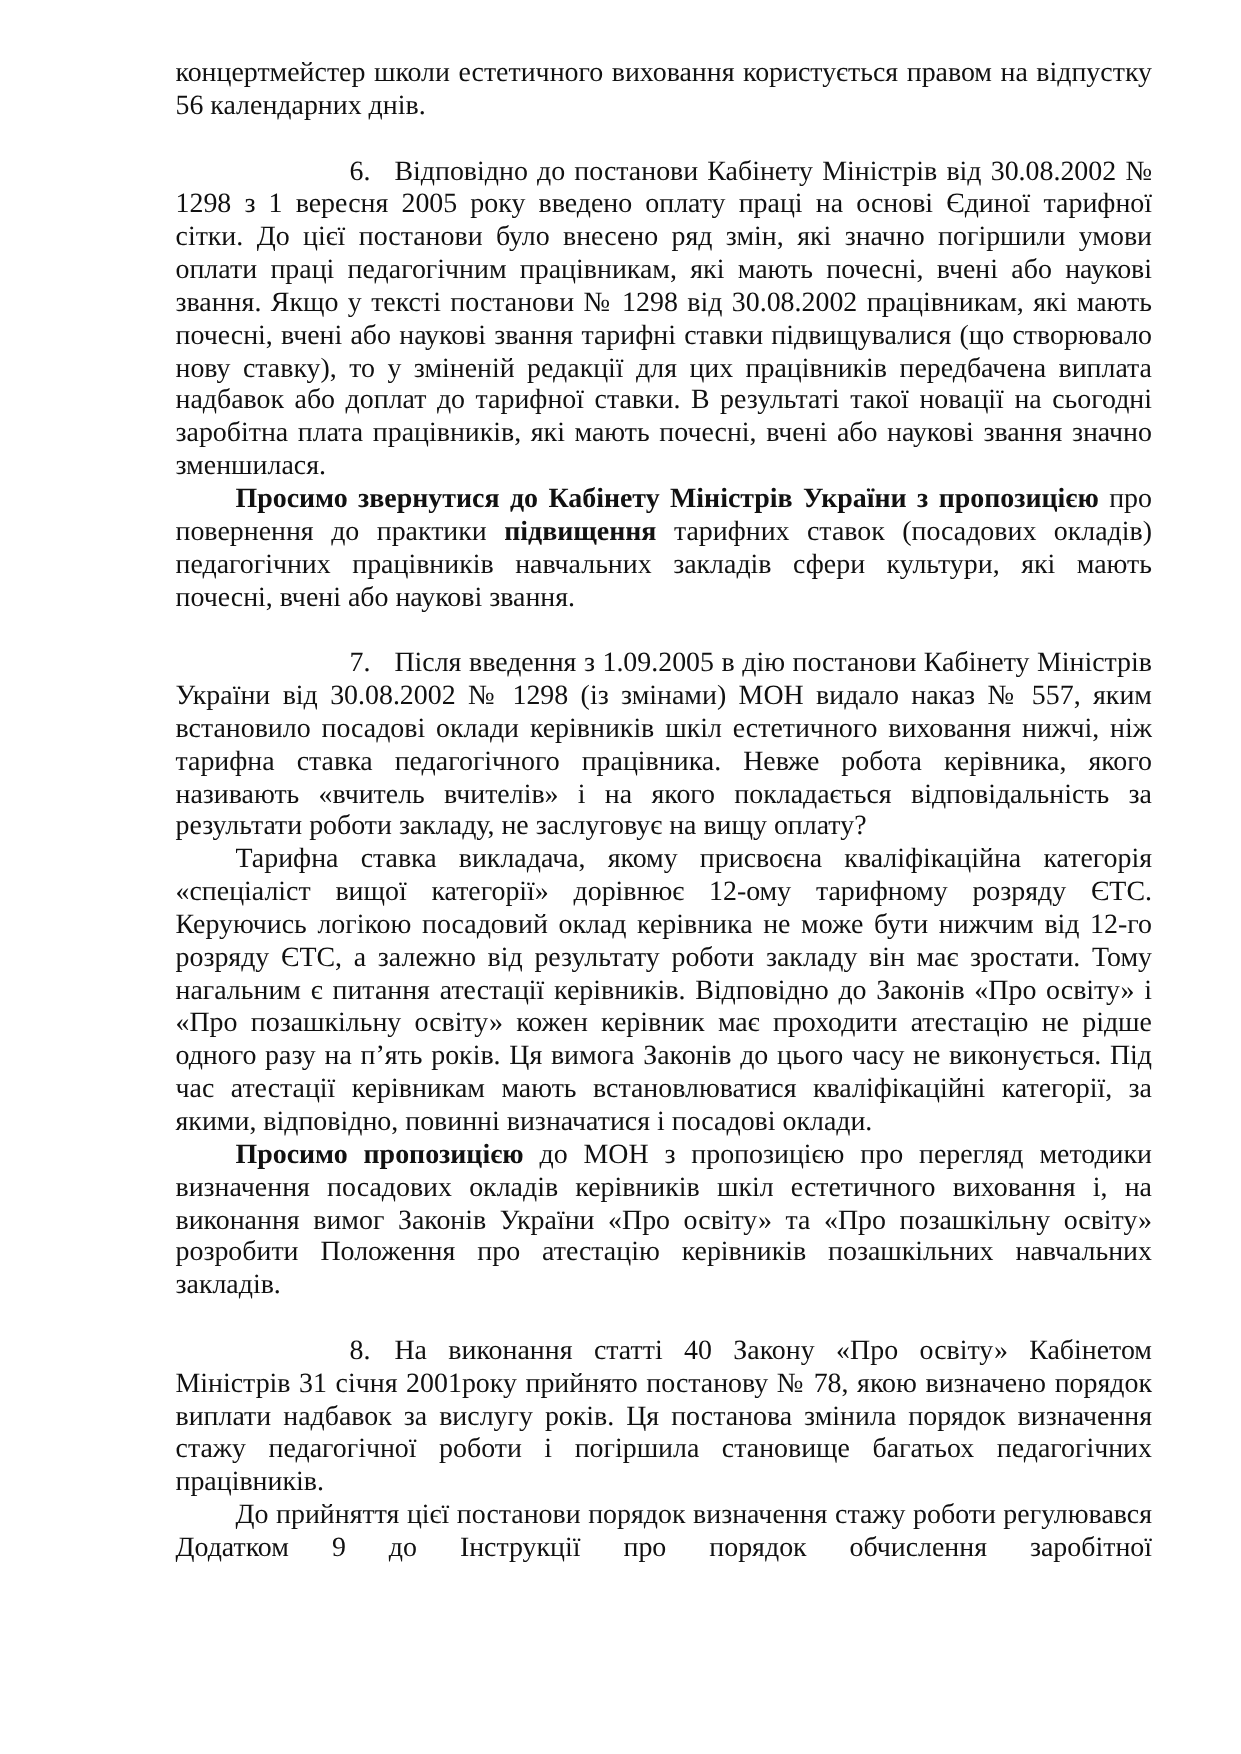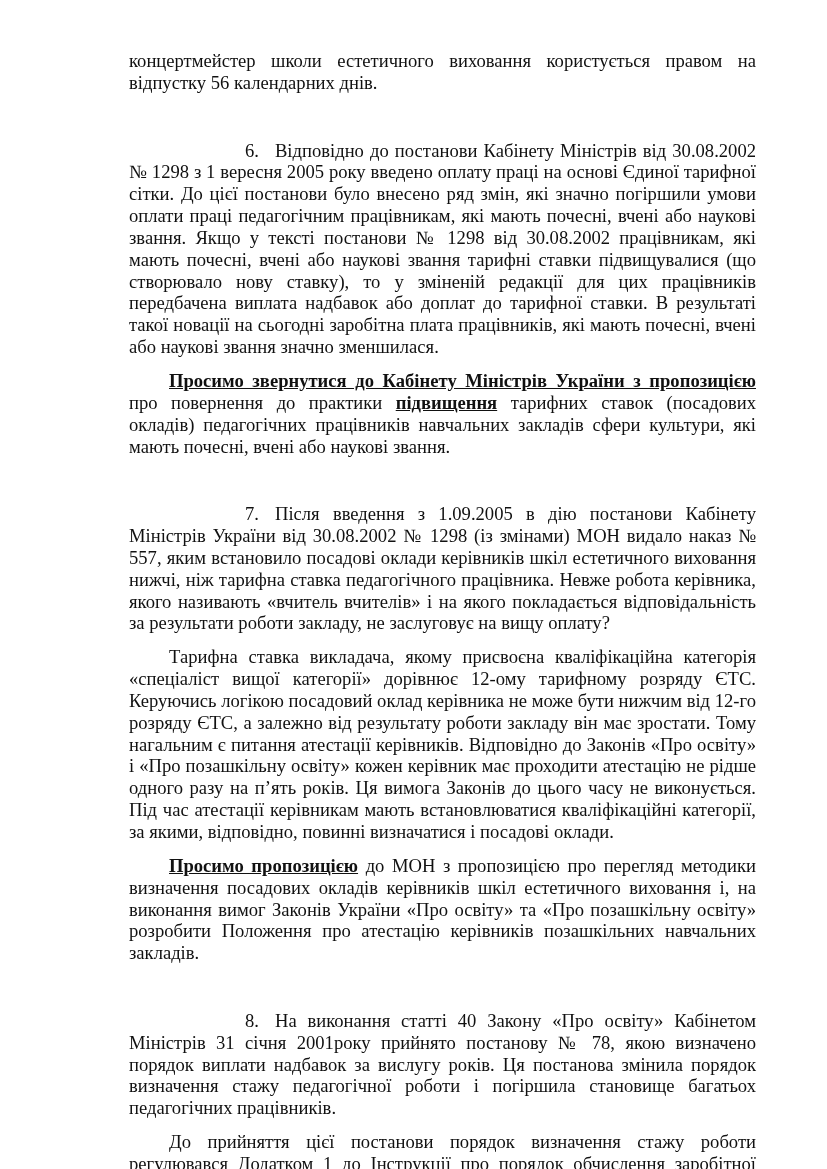--- a/index.html
+++ b/index.html
@@ -8,26 +8,26 @@
     position: absolute;
     left: 117px;
     top: 38px;
     width: 651px;
     font-family: "Liberation Serif", "DejaVu Serif", serif;
     font-size: 18.6px;
     line-height: 21.85px;
     color: #111111;
     text-align: justify;
   }
-  .page p { margin: 12px; }
+  .page p { margin: 0; }
   .gap { height: 21.85px; }
   .numbered { text-indent: 58px; }
   .numbered .num { display: inline-block; min-width: 0; margin-right: 16px; }
   .indent { text-indent: 40px; }
-  b { font-weight: bold; text-decoration: underline; }
+  b { font-weight: bold; }
   .last-line { text-align-last: justify; }
 </style>
 </head>
 <body>
 
 <div class="page">
 
   <p>концертмейстер школи естетичного виховання користується правом на відпустку 56 календарних днів.</p>
 
   <div class="gap"></div>
@@ -41,15 +41,15 @@
   <p class="numbered"><span class="num">7.</span><span>Після введення з 1.09.2005 в дію постанови Кабінету Міністрів України від 30.08.2002 № 1298 (із змінами) МОН видало наказ № 557, яким встановило посадові оклади керівників шкіл естетичного виховання нижчі, ніж тарифна ставка педагогічного працівника. Невже робота керівника, якого називають «вчитель вчителів» і на якого покладається відповідальність за результати роботи закладу, не заслуговує на вищу оплату?</span></p>
 
   <p class="indent">Тарифна ставка викладача, якому присвоєна кваліфікаційна категорія «спеціаліст вищої категорії» дорівнює 12-ому тарифному розряду ЄТС. Керуючись логікою посадовий оклад керівника не може бути нижчим від 12-го розряду ЄТС, а залежно від результату роботи закладу він має зростати. Тому нагальним є питання атестації керівників. Відповідно до Законів «Про освіту» і «Про позашкільну освіту» кожен керівник має проходити атестацію не рідше одного разу на п’ять років. Ця вимога Законів до цього часу не виконується. Під час атестації керівникам мають встановлюватися кваліфікаційні категорії, за якими, відповідно, повинні визначатися і посадові оклади.</p>
 
   <p class="indent"><b>Просимо пропозицією</b><span>  до МОН з пропозицією про перегляд методики визначення посадових окладів керівників шкіл естетичного виховання і, на виконання вимог Законів України «Про освіту» та «Про позашкільну освіту» розробити Положення про атестацію керівників позашкільних навчальних закладів.</span></p>
 
   <div class="gap"></div>
 
   <p class="numbered"><span class="num">8.</span><span>На виконання  статті 40 Закону «Про освіту» Кабінетом Міністрів 31 січня 2001року прийнято постанову № 78, якою визначено порядок виплати надбавок за вислугу років. Ця постанова змінила порядок визначення стажу педагогічної  роботи і погіршила становище багатьох педагогічних працівників.</span></p>
 
-  <p class="indent last-line">До прийняття цієї постанови порядок визначення стажу роботи регулювався Додатком 1 до Інструкції про порядок обчислення заробітної</p>
+  <p class="indent last-line">До прийняття цієї постанови порядок визначення стажу роботи регулювався Додатком 9 до Інструкції про порядок обчислення заробітної</p>
 
 </div>
 
 </body></html>

